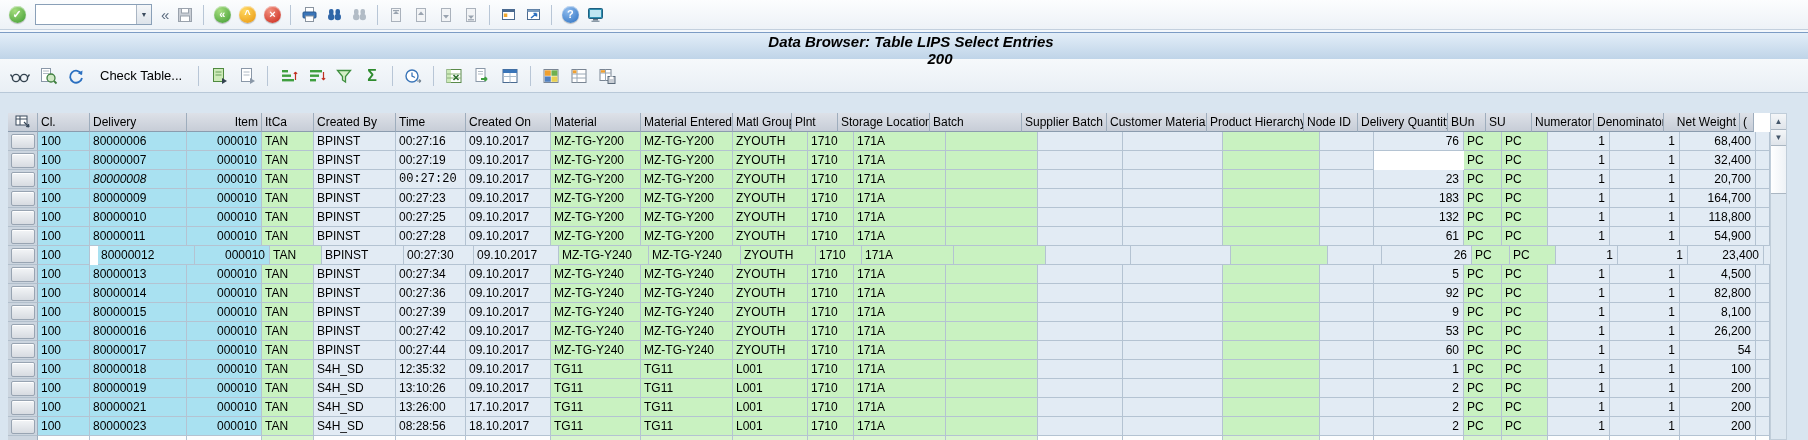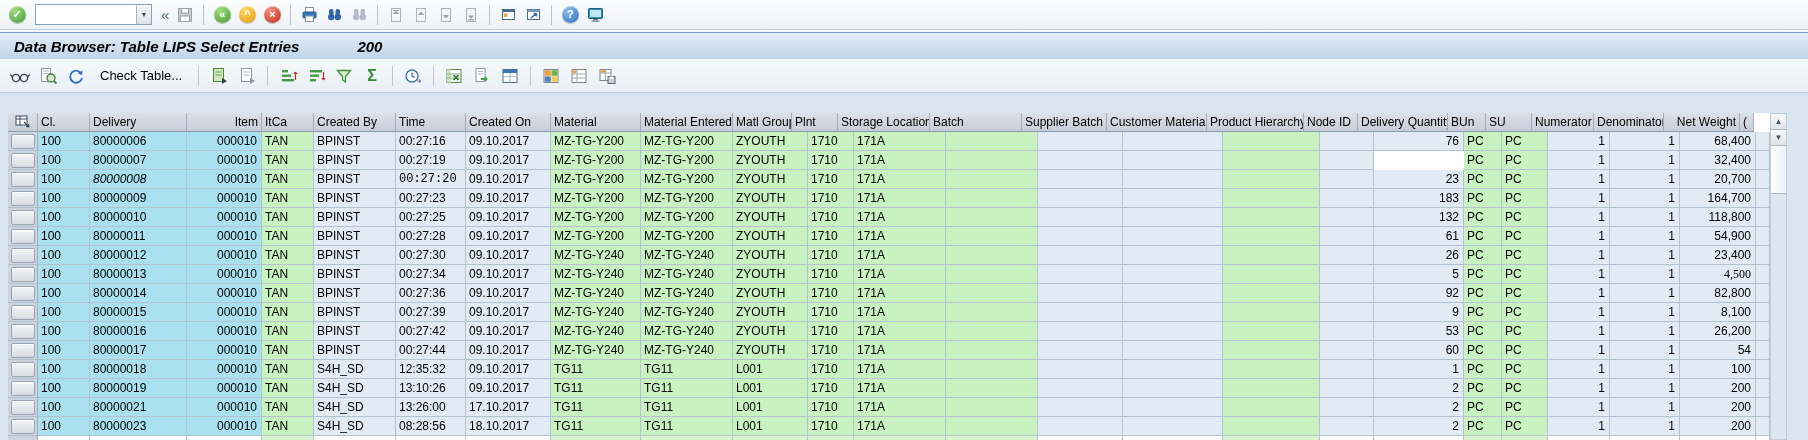--- a/index.html
+++ b/index.html
@@ -29,21 +29,21 @@
   .cmdwrap .dd{ width:15px; height:19px; background:linear-gradient(#f5f7f9,#dde3ea); border-left:1px solid #aab6c4;
                 display:flex; align-items:center; justify-content:center; font-size:7px; color:#3c4c5e; }
   .chev{ font-size:15px; color:#5a6b7e; padding:0 2px; }
   .tsep{ width:1px; height:20px; background:#b8c6d6; margin:0 4px; flex:none; }
   .gicon{ display:block; }
   
   .title-gap{ height:2px; background:#f4f8fc; }
   .title-bar{
     height:27px; border-top:1px solid #7c9cc4;
     background:linear-gradient(#e3eef8,#bfd4e8);
-    display:flex; align-items:center; padding-left:14px;
+    display:flex; align-items:center; padding-left:14px;flex-direction:column;
   }
   .title-bar .t1{ font-size:15px; font-weight:bold; font-style:italic; }
   .title-bar .t2{ font-size:15px; font-weight:bold; font-style:italic; margin-left:58px; }
   
   .app-toolbar{
     height:34px; background:linear-gradient(#f6f9fb,#e9eff5);
     border-bottom:1px solid #b8c8d8;
     display:flex; align-items:center; padding-left:8px; gap:4px;
   }
   .abtn{ height:24px; min-width:24px; display:flex; align-items:center; justify-content:center; padding:0 1px; flex:none; border-radius:2px; }
@@ -542,21 +542,21 @@
           <div class="cell plain r" style="width: 62px;">1</div>
           <div class="cell plain r" style="width: 70px;">1</div>
           <div class="cell plain r" style="width: 76px;">54,900</div>
           <div class="cell plain" style="width: 14px;"></div>
         </div>
         <div class="grid-row">
           <div class="selcell">
             <div class="selbtn"></div>
           </div>
           <div class="cell key" style="width: 52px;">100</div>
-          <div class="cell key" style="width: 97px;">80000012</div>
+          <div class="cell key" style="width: 97px; margin-left: 8px;">80000012</div>
           <div class="cell key r" style="width: 75px;">000010</div>
           <div class="cell green" style="width: 52px;">TAN</div>
           <div class="cell plain" style="width: 82px;">BPINST</div>
           <div class="cell plain" style="width: 70px;">00:27:30</div>
           <div class="cell plain" style="width: 85px;">09.10.2017</div>
           <div class="cell green" style="width: 90px;">MZ-TG-Y240</div>
           <div class="cell green" style="width: 92px;">MZ-TG-Y240</div>
           <div class="cell green" style="width: 75px;">ZYOUTH</div>
           <div class="cell green" style="width: 46px;">1710</div>
           <div class="cell green" style="width: 92px;">171A</div>
@@ -592,21 +592,21 @@
           <div class="cell green" style="width: 92px;"></div>
           <div class="cell plain" style="width: 85px;"></div>
           <div class="cell plain" style="width: 100px;"></div>
           <div class="cell green" style="width: 97px;"></div>
           <div class="cell plain" style="width: 54px;"></div>
           <div class="cell plain r" style="width: 90px;">5</div>
           <div class="cell green" style="width: 38px;">PC</div>
           <div class="cell green" style="width: 46px;">PC</div>
           <div class="cell plain r" style="width: 62px;">1</div>
           <div class="cell plain r" style="width: 70px;">1</div>
-          <div class="cell plain r" style="width: 76px; font-family: Liberation Serif, serif;">4,500</div>
+          <div class="cell plain r" style="width: 76px;">4,500</div>
           <div class="cell plain" style="width: 14px;"></div>
         </div>
         <div class="grid-row">
           <div class="selcell">
             <div class="selbtn"></div>
           </div>
           <div class="cell key" style="width: 52px;">100</div>
           <div class="cell key" style="width: 97px;">80000014</div>
           <div class="cell key r" style="width: 75px;">000010</div>
           <div class="cell green" style="width: 52px;">TAN</div>

